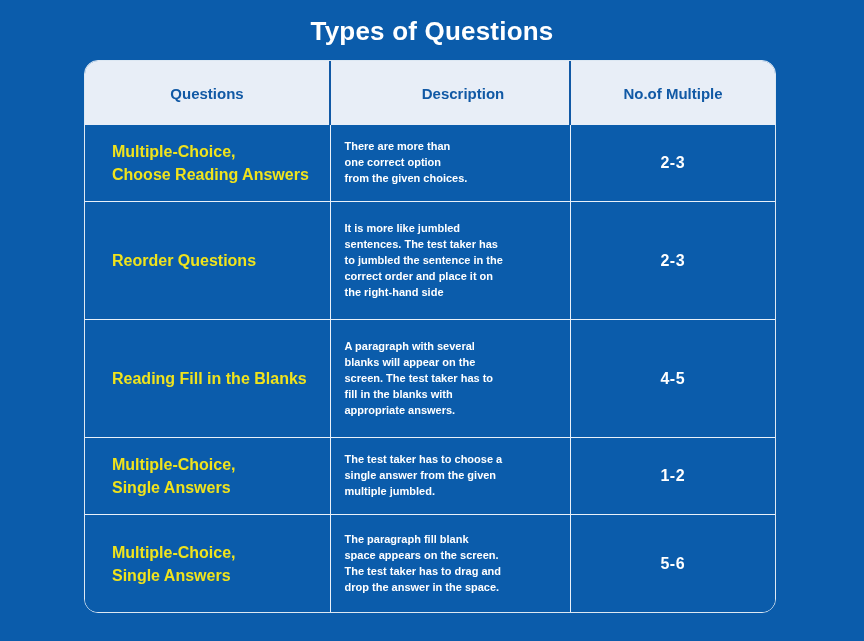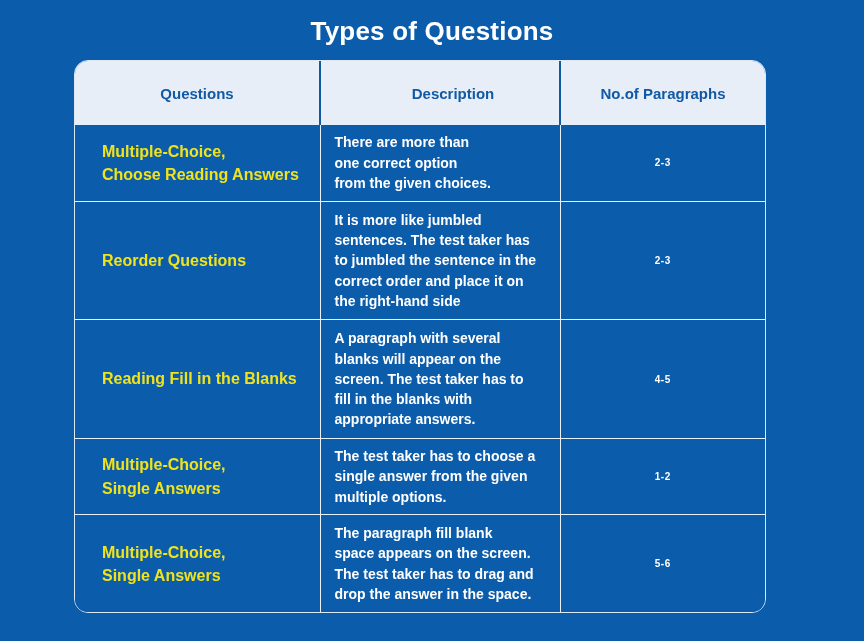--- a/index.html
+++ b/index.html
@@ -29,21 +29,21 @@
     font-weight: bold;
     letter-spacing: 0.2px;
     padding-top: 17px;
     padding-bottom: 0;
     margin: 0;
     line-height: 1.1;
   }
 
   .table-wrap {
     position: absolute;
-    left: 74px;
+    left: 84px;
     top: 60px;
     width: 692px;
     height: 553px;
     border: 1.6px solid #dde8f3;
     border-radius: 14px;
     box-sizing: border-box;
     overflow: hidden;
     background: #0b5cab;
   }
 
@@ -88,32 +88,32 @@
     font-weight: bold;
     line-height: 1.45;
     padding-left: 27px;
     padding-right: 8px;
     border-right: 1.4px solid #e9f1fa;
     text-align: left;
   }
 
   td.col-d {
     color: #ffffff;
-    font-size: 14px;
+    font-size: 11px;
     font-weight: bold;
     line-height: 1.45;
     padding-left: 14px;
     padding-right: 6px;
     border-right: 1.4px solid #e9f1fa;
     text-align: left;
   }
 
   td.col-n {
     color: #ffffff;
-    font-size: 10px;
+    font-size: 16px;
     font-weight: bold;
     text-align: center;
     letter-spacing: 0.5px;
   }
 
   .qline { display: block; }
   .dline { display: block; white-space: nowrap; }
 </style>
 </head>
 <body>
@@ -126,21 +126,21 @@
     <table class="qtable">
       <colgroup>
         <col class="c1">
         <col class="c2">
         <col class="c3">
       </colgroup>
       <thead>
         <tr>
           <th class="h1">Questions</th>
           <th class="h2">Description</th>
-          <th class="h3">No.of Paragraphs</th>
+          <th class="h3">No.of Multiple</th>
         </tr>
       </thead>
       <tbody id="table-body">
           <tr>
             <td class="col-q">
               <span class="qline">Multiple-Choice,</span>
               <span class="qline">Choose Reading Answers</span>
             </td>
             <td class="col-d">
               <span class="dline">There are more than</span>
@@ -176,21 +176,21 @@
             <td class="col-n">4-5</td>
           </tr>
           <tr>
             <td class="col-q">
               <span class="qline">Multiple-Choice,</span>
               <span class="qline">Single Answers</span>
             </td>
             <td class="col-d">
               <span class="dline">The test taker has to choose a</span>
               <span class="dline">single answer from the given</span>
-              <span class="dline">multiple options.</span>
+              <span class="dline">multiple jumbled.</span>
             </td>
             <td class="col-n">1-2</td>
           </tr>
           <tr>
             <td class="col-q">
               <span class="qline">Multiple-Choice,</span>
               <span class="qline">Single Answers</span>
             </td>
             <td class="col-d">
               <span class="dline">The paragraph fill blank</span>

